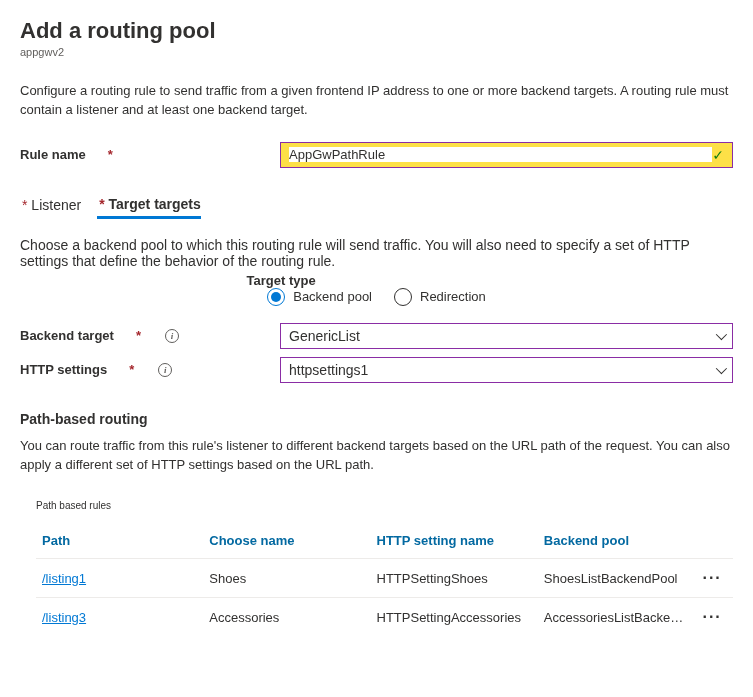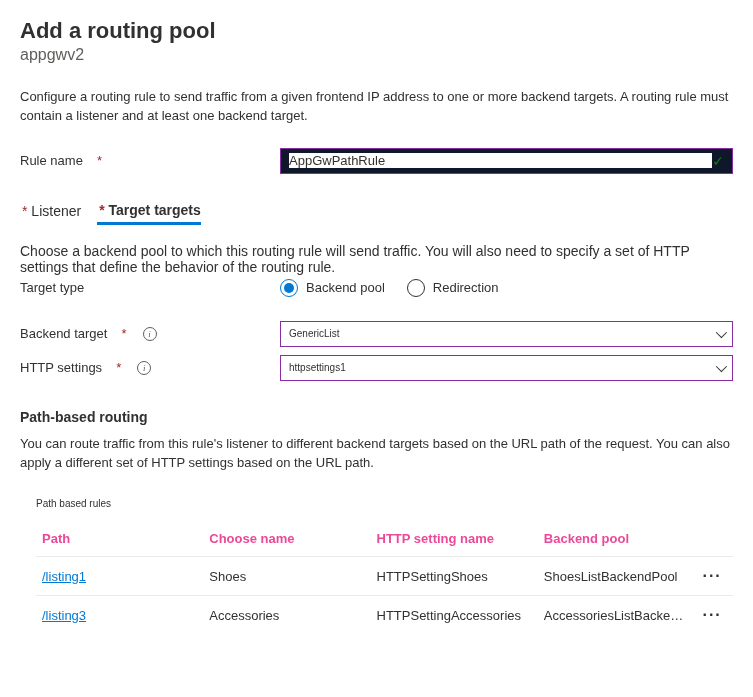--- a/index.html
+++ b/index.html
@@ -11,42 +11,43 @@
       width: 753px;
       background: #fff;
     }
     .title {
       font-size: 22px;
       font-weight: 600;
       color: #323130;
       margin-bottom: 2px;
     }
     .subtitle {
-      font-size: 16px;
+      font-size: 11px;
       color: #605e5c;
       margin-bottom: 24px;
     }
     .desc {
       font-size: 13px;
       color: #323130;
       line-height: 1.45;
       margin-bottom: 22px;
     }
     .form-row {
       display: flex;
       align-items: center;
       margin-bottom: 8px;
     }
     .form-label {
       width: 260px;
       font-size: 13px;
       color: #323130;
       display: flex;
       align-items: center;
-      gap: 12px;
+      gap: 20px;
+      font-weight: bold;
     }
     .required { color: #a4262c; margin-left: 2px; }
     .info-icon {
       display: inline-flex;
       align-items: center;
       justify-content: center;
       width: 14px;
       height: 14px;
       border: 1px solid #605e5c;
       border-radius: 50%;
@@ -59,37 +60,37 @@
     .input {
       flex: 1;
       height: 26px;
       border: 1px solid #8a2da5;
       padding: 0 8px;
       font-size: 13px;
       position: relative;
       display: flex;
       align-items: center;
       justify-content: space-between;
-      background: #0f172a;
+      background: #fde047;
     }
     .input input {
       border: none;
       outline: none;
       width: 100%;
       font-size: 13px;
       font-family: inherit;
       color: #323130;
     }
     .check-icon { color: #107c10; font-size: 14px; }
     .select {
       flex: 1;
       height: 26px;
       border: 1px solid #8a2da5;
       padding: 0 8px;
-      font-size: 10px;
+      font-size: 14px;
       display: flex;
       align-items: center;
       justify-content: space-between;
       cursor: pointer;
       background: #fff;
     }
     .chevron {
       display: inline-block;
       width: 8px;
       height: 8px;
@@ -164,21 +165,21 @@
     table {
       width: 100%;
       border-collapse: collapse;
       font-size: 13px;
       table-layout: fixed;
     }
     th {
       text-align: left;
       font-weight: 600;
       padding: 8px 6px 10px 6px;
-      color: #ec4899;
+      color: #0369a1;
     }
     td {
       padding: 10px 6px;
       border-top: 1px solid #edebe9;
       color: #323130;
       overflow: hidden;
       text-overflow: ellipsis;
       white-space: nowrap;
     }
     .link { color: #0078d4; cursor: pointer; text-decoration: underline; }
@@ -218,21 +219,21 @@
   <div class="tab">
     <span class="required">*</span>&nbsp;<span>Listener</span>
   </div>
   <div class="tab tab-active">
     <span class="required">*</span>&nbsp;<span>Target targets</span>
   </div>
 </div>
 
 <p class="section-heading">Choose a backend pool to which this routing rule will send traffic. You will also need to specify a set of HTTP settings that define the behavior of the routing rule.</p>
 
-<div class="form-row" style="margin-bottom:24px;">
+<div class="form-row" style="margin-bottom:17px;flex-direction:column;">
   <div class="form-label">Target type</div>
   <div class="radio-group">
     <label class="radio">
       <span class="radio-circle radio-selected"></span>
       <span>Backend pool</span>
     </label>
     <label class="radio">
       <span class="radio-circle radio-unselected"></span>
       <span>Redirection</span>
     </label>

